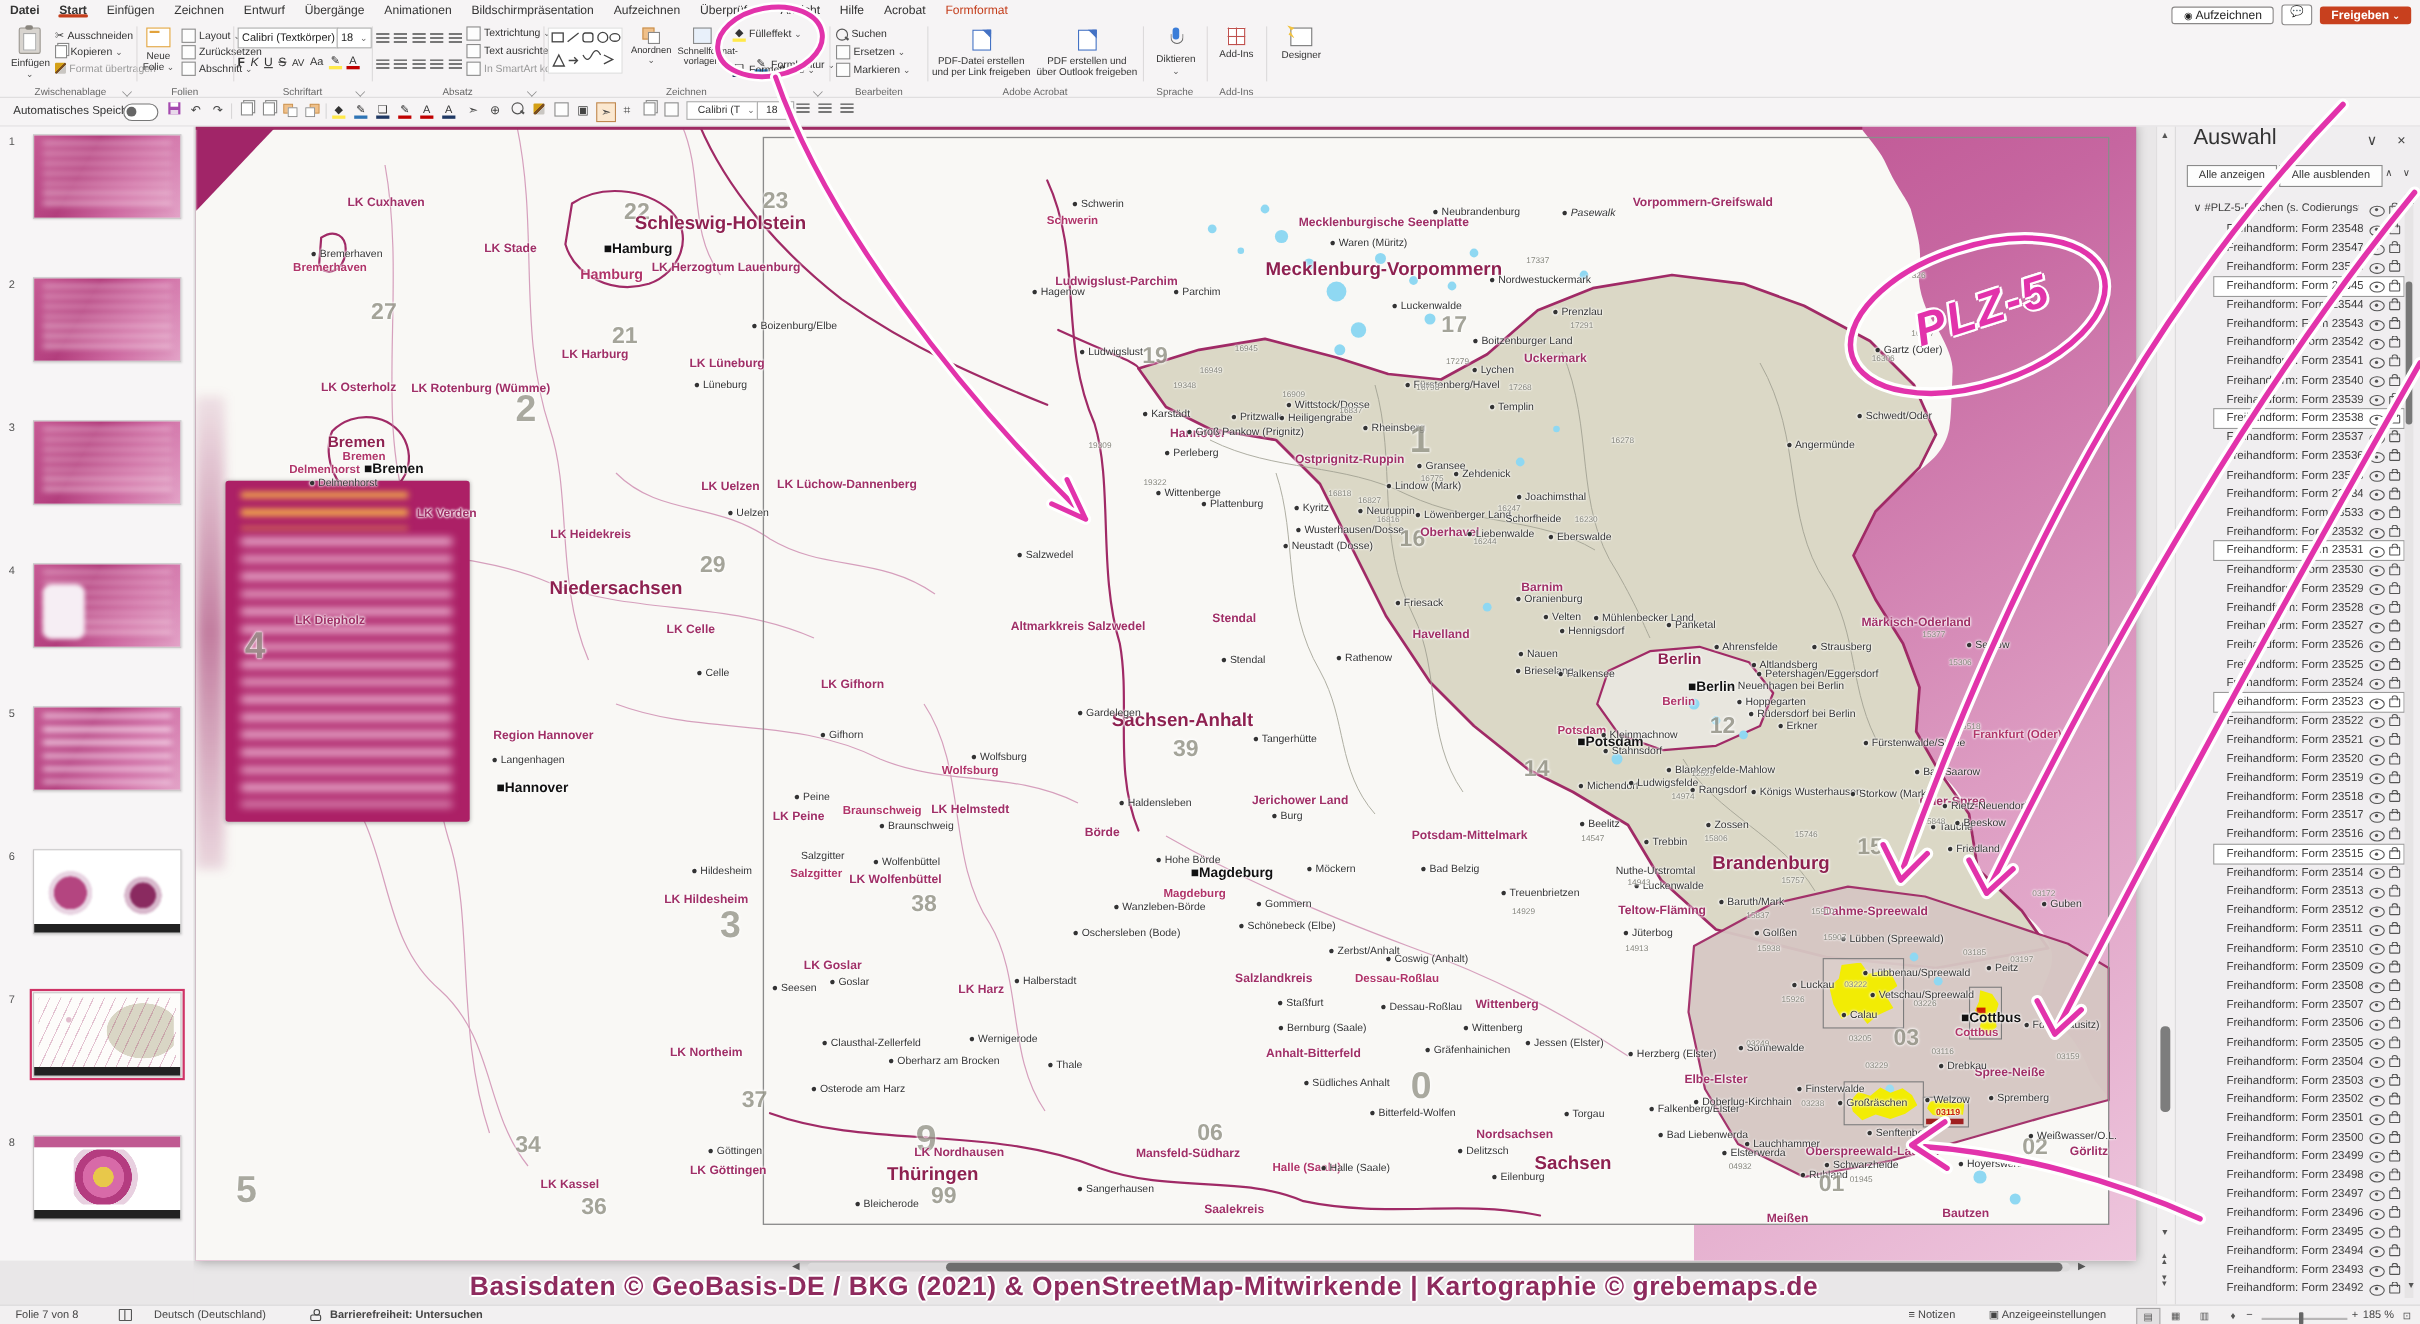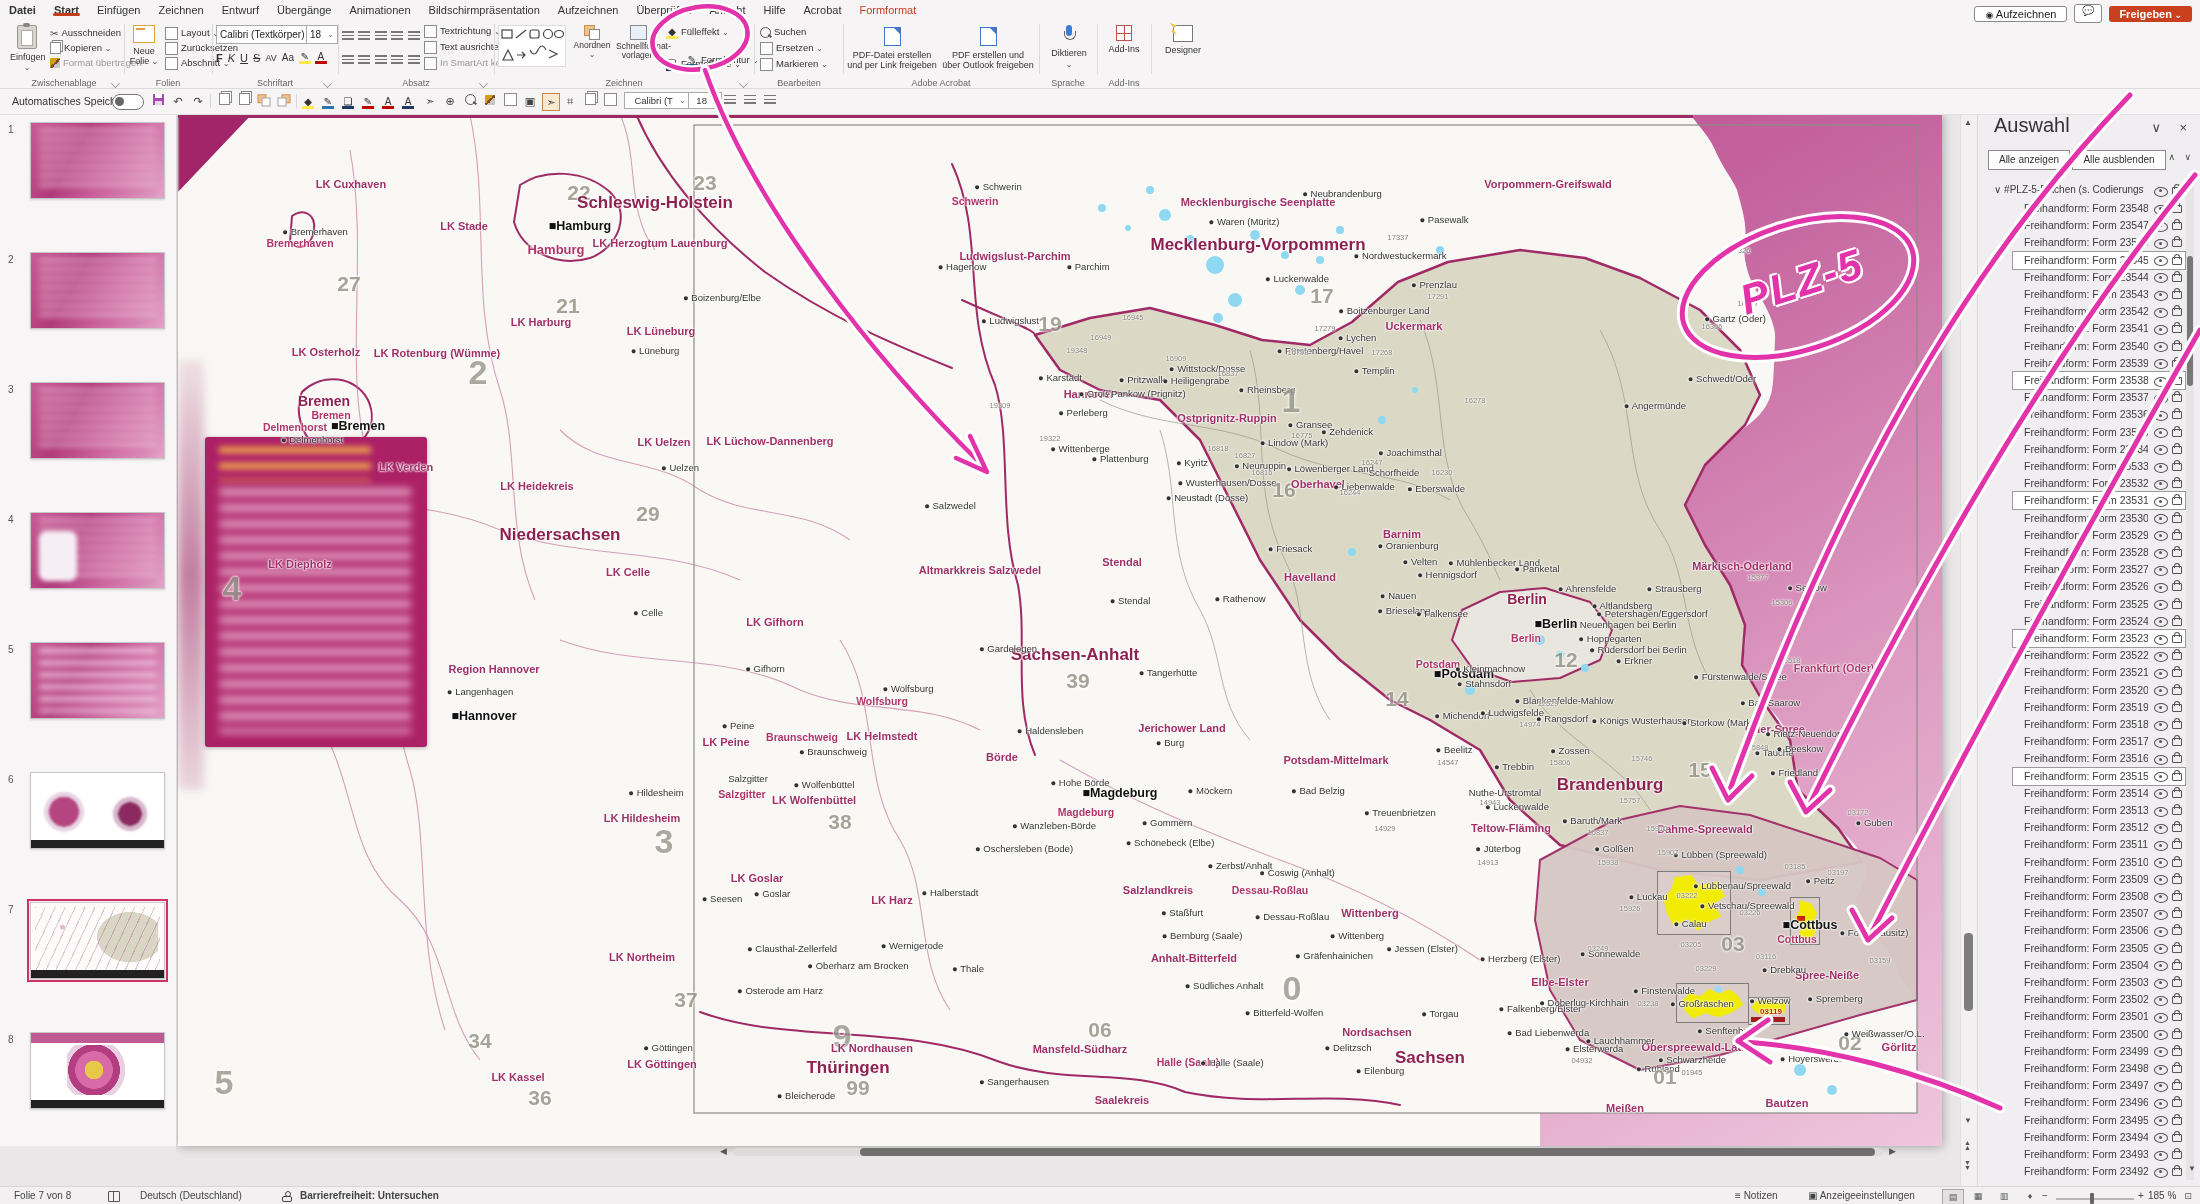--- a/index.html
+++ b/index.html
@@ -597,21 +597,21 @@
           <div class="lbl di" style="left: 1625px; top: 1108px;">Meißen</div>
           <div class="lbl ci" style="left: 998px; top: 186px;">● Schwerin</div>
           <div class="lbl cr" style="left: 975px; top: 201px;">Schwerin</div>
           <div class="lbl ci" style="left: 962px; top: 266px;">● Hagenow</div>
           <div class="lbl di" style="left: 1015px; top: 256px;">Ludwigslust-Parchim</div>
           <div class="lbl ci" style="left: 1088px; top: 266px;">● Parchim</div>
           <div class="lbl ci" style="left: 1010px; top: 320px;">● Ludwigslust</div>
           <div class="lbl di" style="left: 1258px; top: 202px;">Mecklenburgische Seenplatte</div>
           <div class="lbl ci" style="left: 1244px; top: 221px;">● Waren (Müritz)</div>
           <div class="lbl ci" style="left: 1342px; top: 193px;">● Neubrandenburg</div>
-          <div class="lbl ci" style="left: 1444px; top: 219px;">● Pasewalk</div>
+          <div class="lbl ci" style="left: 1444px; top: 194px; font-style: italic;">● Pasewalk</div>
           <div class="lbl st" style="left: 1258px; top: 245px;">Mecklenburg-Vorpommern</div>
           <div class="lbl ci" style="left: 1297px; top: 278px;">● Luckenwalde</div>
           <div class="lbl di" style="left: 1548px; top: 184px;">Vorpommern-Greifswald</div>
           <div class="lbl p2" style="left: 1322px; top: 296px;">17</div>
           <div class="lbl p2" style="left: 1050px; top: 324px;">19</div>
           <div class="lbl di" style="left: 1089px; top: 394px;">Hannover</div>
           <div class="lbl ci" style="left: 1060px; top: 377px;">● Karstädt</div>
           <div class="lbl ci" style="left: 1207px; top: 368px;">● Wittstock/Dosse</div>
           <div class="lbl ci" style="left: 1142px; top: 379px;">● Pritzwalk</div>
           <div class="lbl ci" style="left: 1196px; top: 380px;">● Heiligengrabe</div>
@@ -790,20 +790,21 @@
           <div class="lbl p5" style="left: 1795px; top: 866px;">03185</div>
           <div class="lbl p5" style="left: 1838px; top: 872px;">03197</div>
           <div class="lbl p5" style="left: 1858px; top: 812px;">03172</div>
           <div class="lbl p5" style="left: 1880px; top: 960px;">03159</div>
           <div class="lbl p5" style="left: 1648px; top: 1003px;">03238</div>
           <div class="lbl p5" style="left: 1598px; top: 948px;">03249</div>
           <div class="lbl p5" style="left: 1692px; top: 1072px;">01945</div>
           <div class="lbl p5" style="left: 1582px; top: 1060px;">04932</div>
           <div class="lbl p5r" style="left: 1771px; top: 1011px;">03119</div>
         </div>
+      <div id="caption">Basisdaten © GeoBasis-DE / BKG (2021) &amp; OpenStreetMap-Mitwirkende | Kartographie © grebemaps.de</div>
       <div id="hscroll">
         <span class="ar" style="left:2px;">◀</span>
         <div class="tr"></div>
           <div class="th"></div>
         <span class="ar" style="right:2px;">▶</span>
       </div>
     </div>
   </div>
 
   <div id="vscroll">

